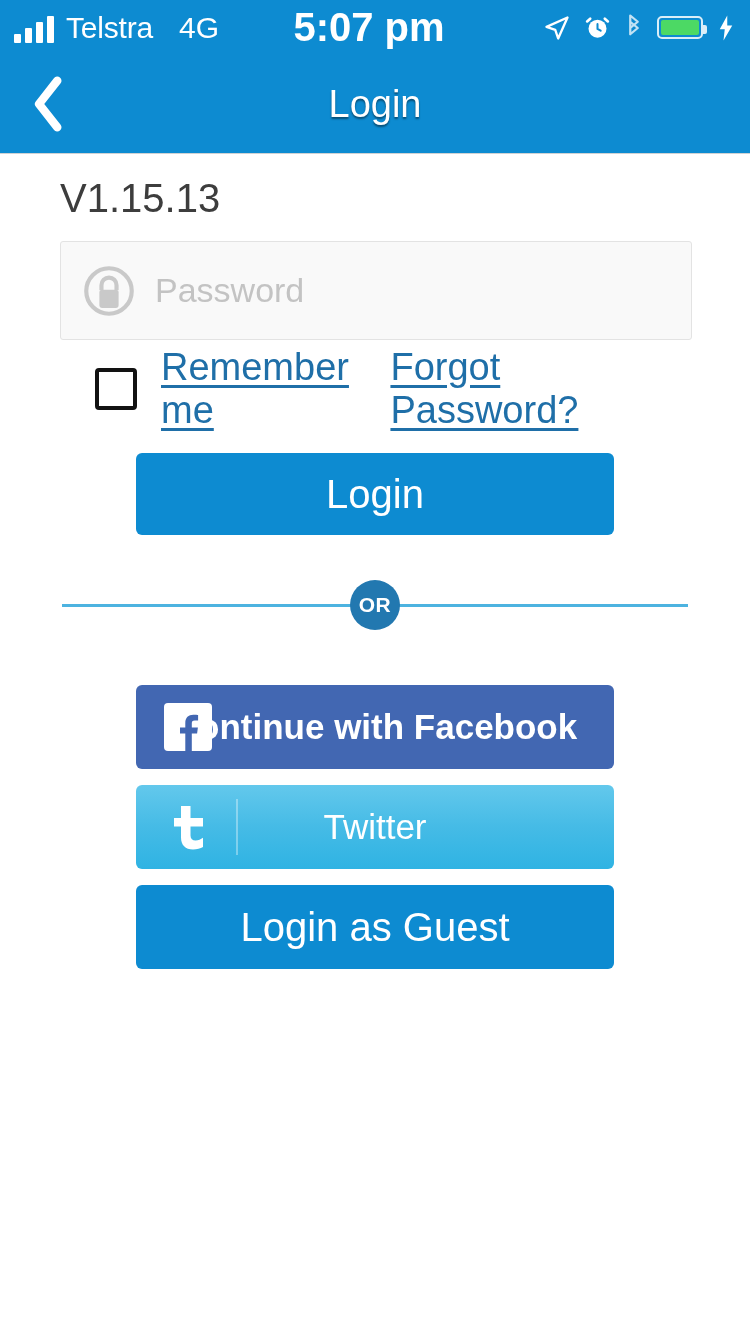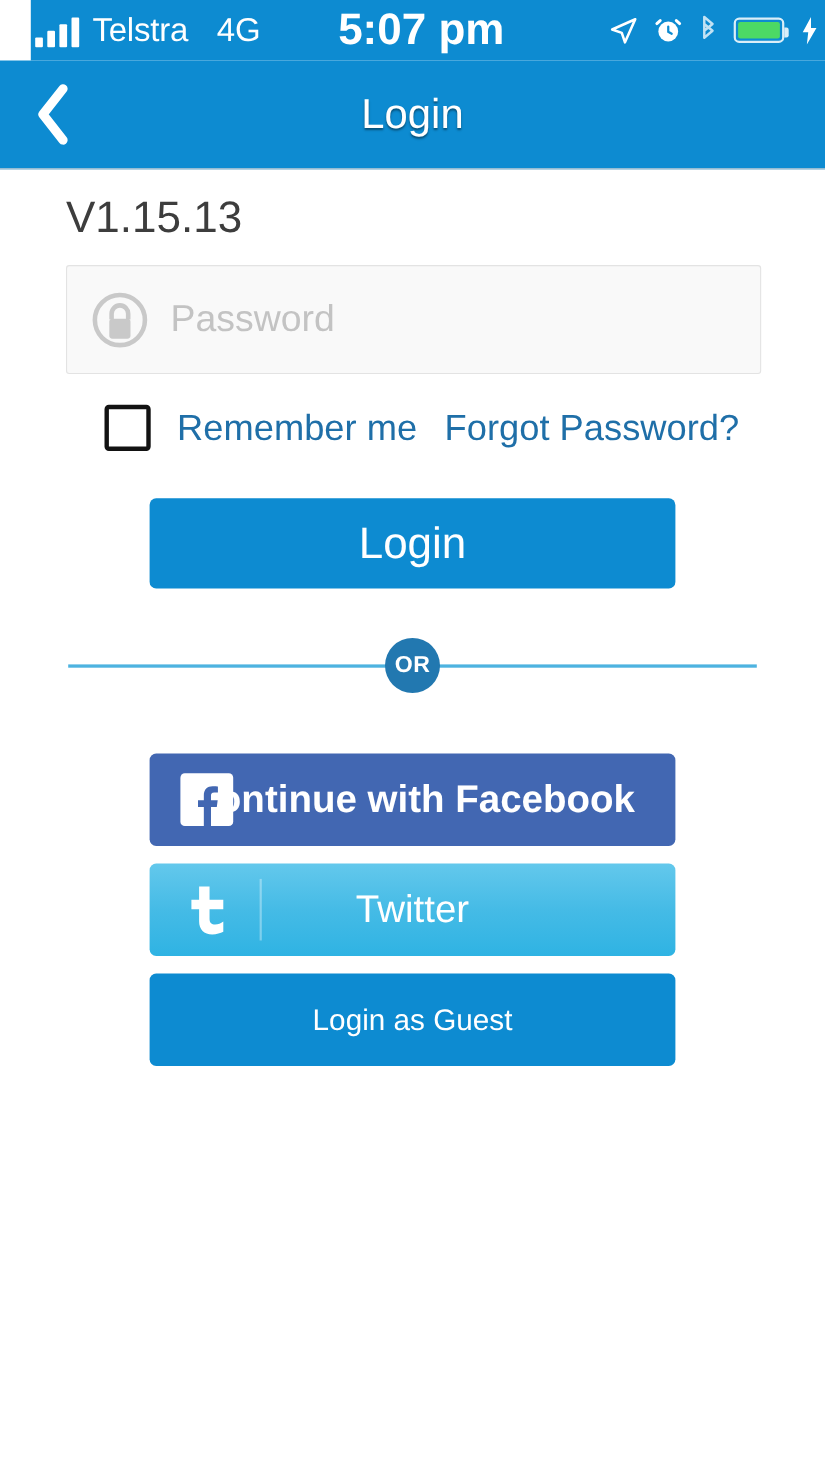--- a/index.html
+++ b/index.html
@@ -7,23 +7,22 @@
     width:750px; height:1334px;
     background:#ffffff;
     font-family:"Liberation Sans", sans-serif;
     overflow:hidden;
   }
   #app { position:relative; width:750px; height:1334px; background:#fff; }
 
   
   .statusbar{
     height:55px; background:#0d8bd1; color:#fff;
-    display:flex; align-items:center; padding:0 4px;
+    display:flex; align-items:center; padding:0 14px;
     position:relative;
-    margin-left:28px;
   }
   .sb-left{ display:flex; align-items:flex-end; gap:12px; }
   .bars{ display:flex; align-items:flex-end; gap:4px; height:26px; }
   .bars i{ display:block; width:7px; background:#fff; border-radius:1px; }
   .bars i:nth-child(1){ height:9px; }
   .bars i:nth-child(2){ height:15px; }
   .bars i:nth-child(3){ height:21px; }
   .bars i:nth-child(4){ height:27px; }
   .carrier{ font-size:30px; letter-spacing:-.2px; line-height:30px; }
   .net{ font-size:30px; margin-left:14px; line-height:30px;text-align:center; }
@@ -77,21 +76,21 @@
   
   .optrow{
     display:flex; align-items:center; margin-top:26px; height:46px;
     padding-left:35px;
   }
   .checkbox{
     width:42px; height:42px; border:4px solid #121212; border-radius:4px;
     background:#fff; flex:none;
   }
   .link{
-    font-size:33px; color:#1f6fa8; 
+    font-size:38px; color:#1f6fa8; text-decoration:underline;
     text-underline-offset:5px;
   }
   .remember{ margin-left:24px; }
   .forgot{ margin-left:auto; margin-right:18px; }
 
   
   .btn{
     width:478px; margin:0 auto; border-radius:6px;
     display:flex; align-items:center; justify-content:center;
     color:#fff; cursor:pointer;
@@ -126,21 +125,21 @@
   .tw-mark{
     position:absolute; left:30px; top:50%; transform:translateY(-50%);
     width:54px; height:54px; display:flex; align-items:center; justify-content:center;
   }
   .tw-sep{
     position:absolute; left:100px; top:14px; bottom:14px; width:2px;
     background:rgba(255,255,255,.35);
   }
   .tw-label{ font-size:35px; color:#ffffff; }
 
-  .btn-guest{ height:84px; background:#0d8bd1; margin-top:16px; font-size:27px; }
+  .btn-guest{ height:84px; background:#0d8bd1; margin-top:16px; font-size:40px; }
 </style>
 </head>
 <body>
 
 <div id="app">
 
   <div class="statusbar">
     <div class="sb-left">
       <div class="bars">
         <i></i>

